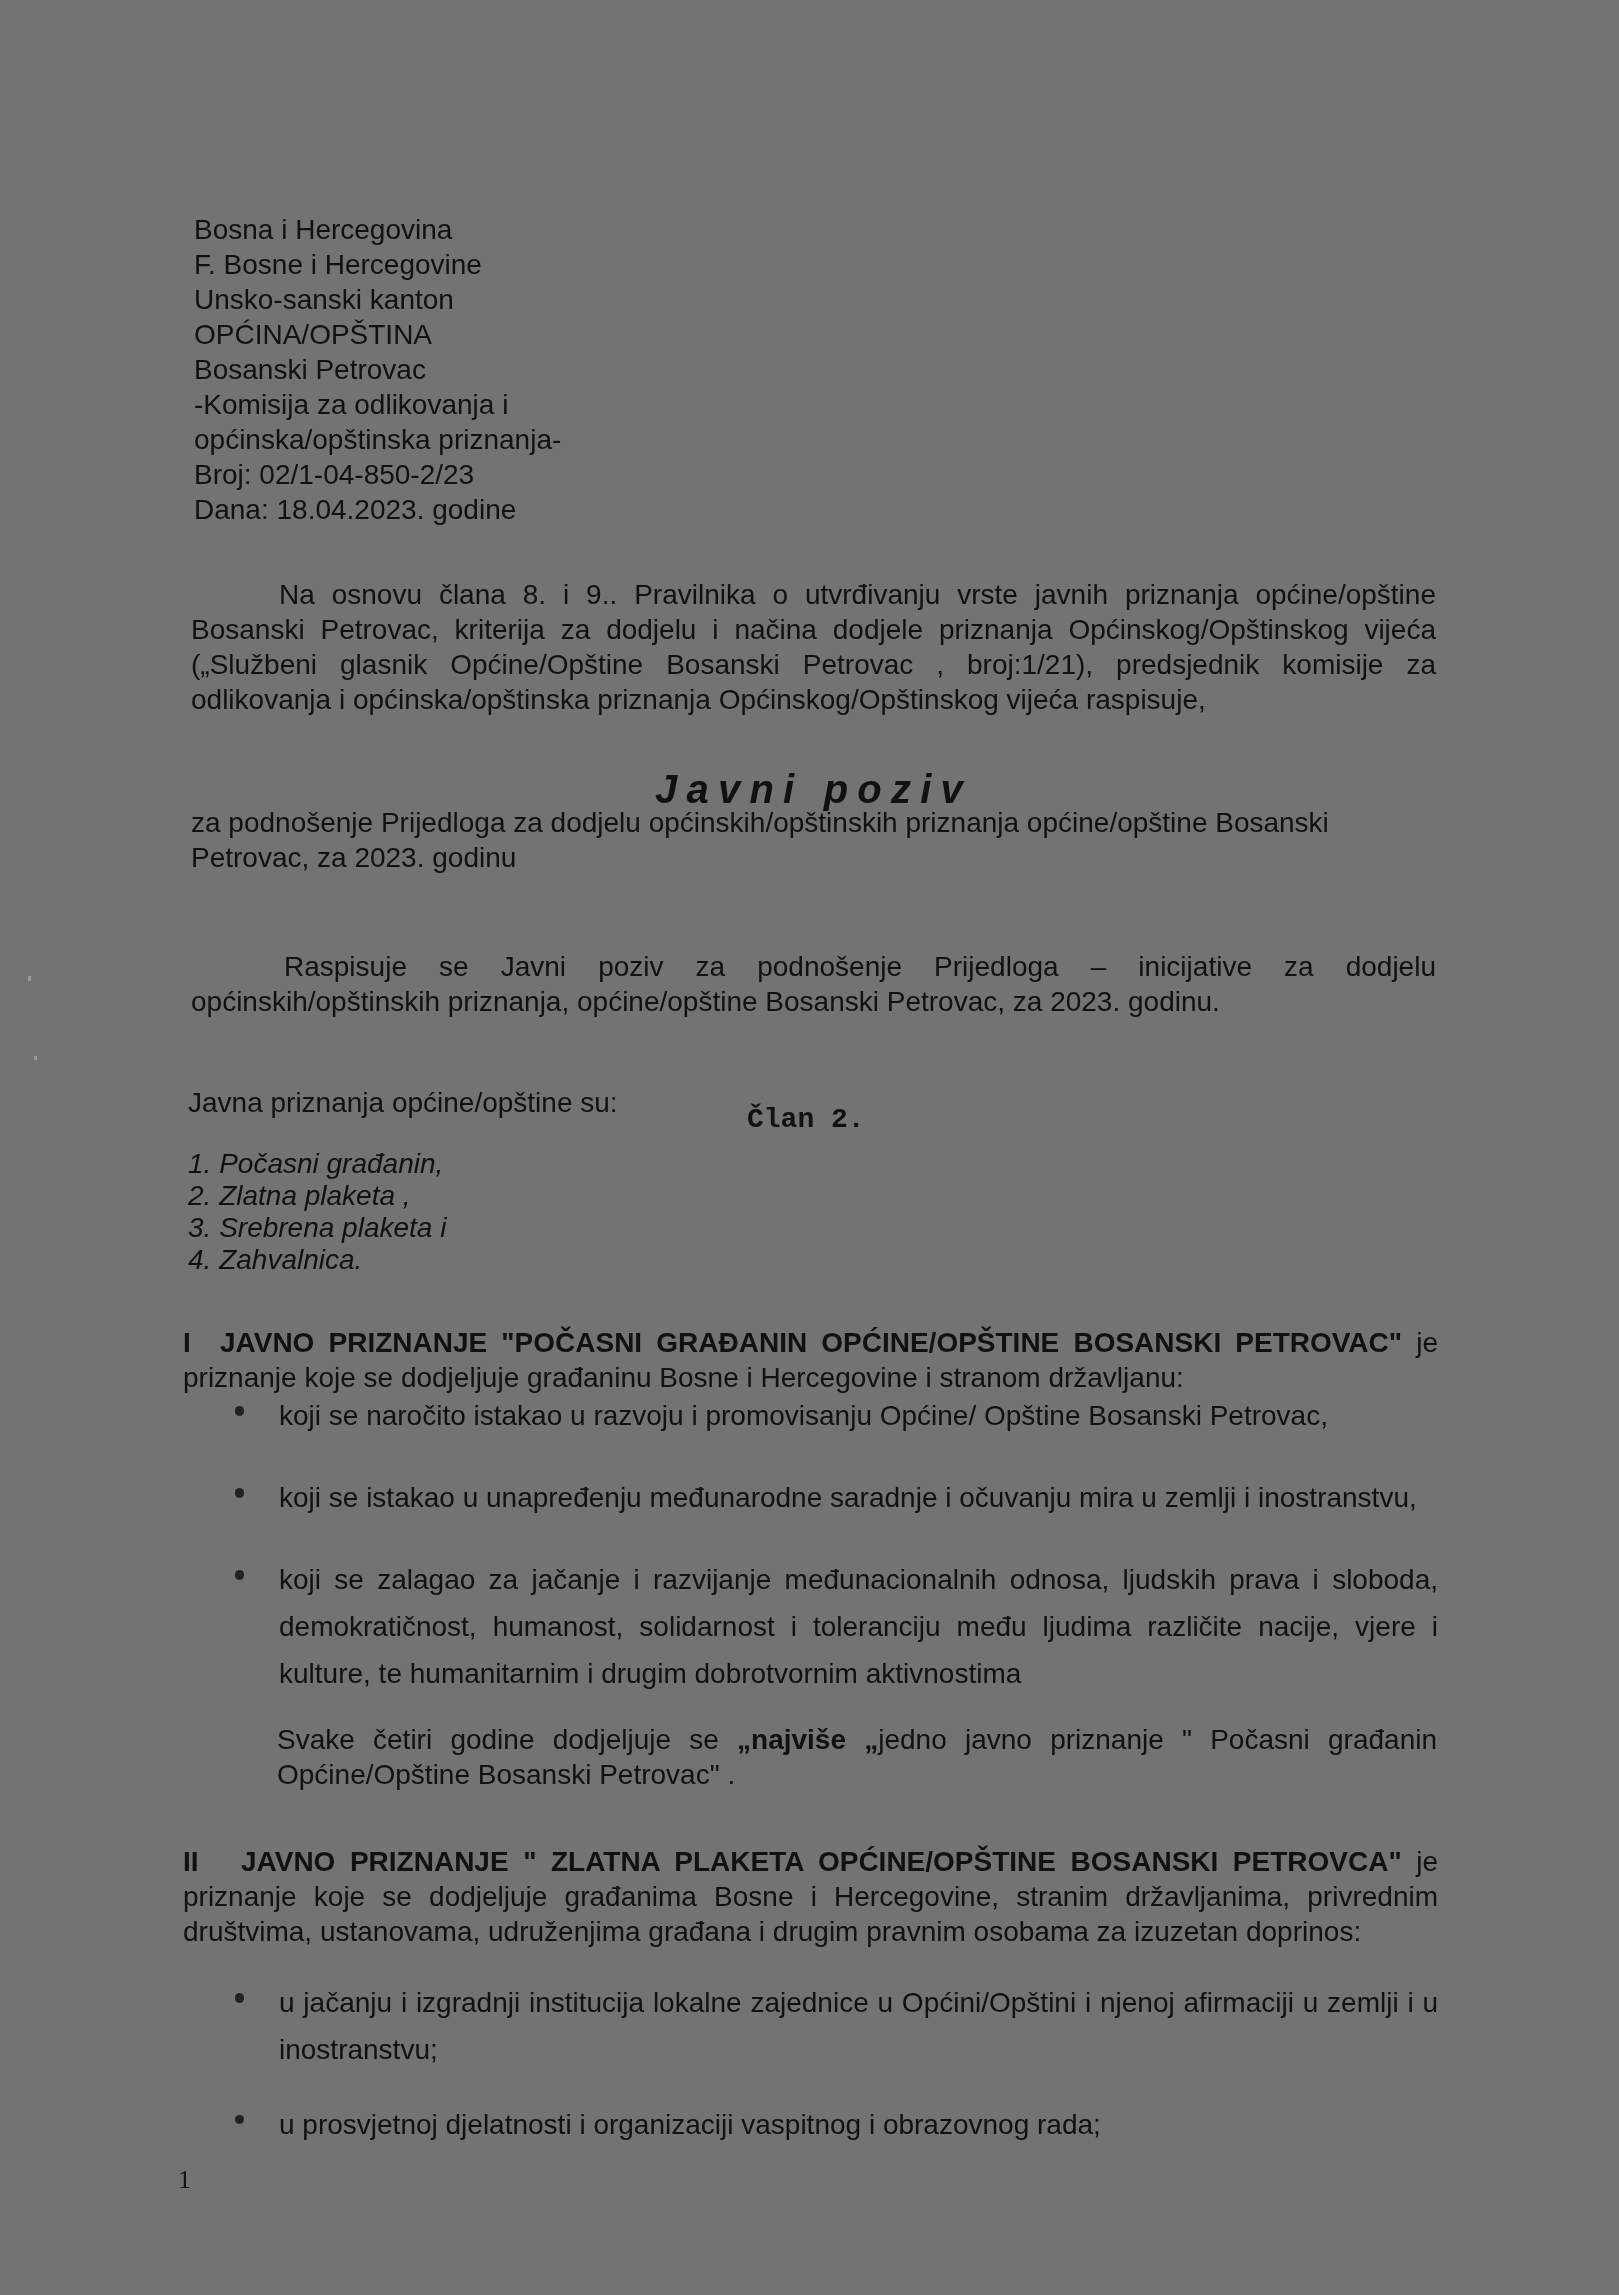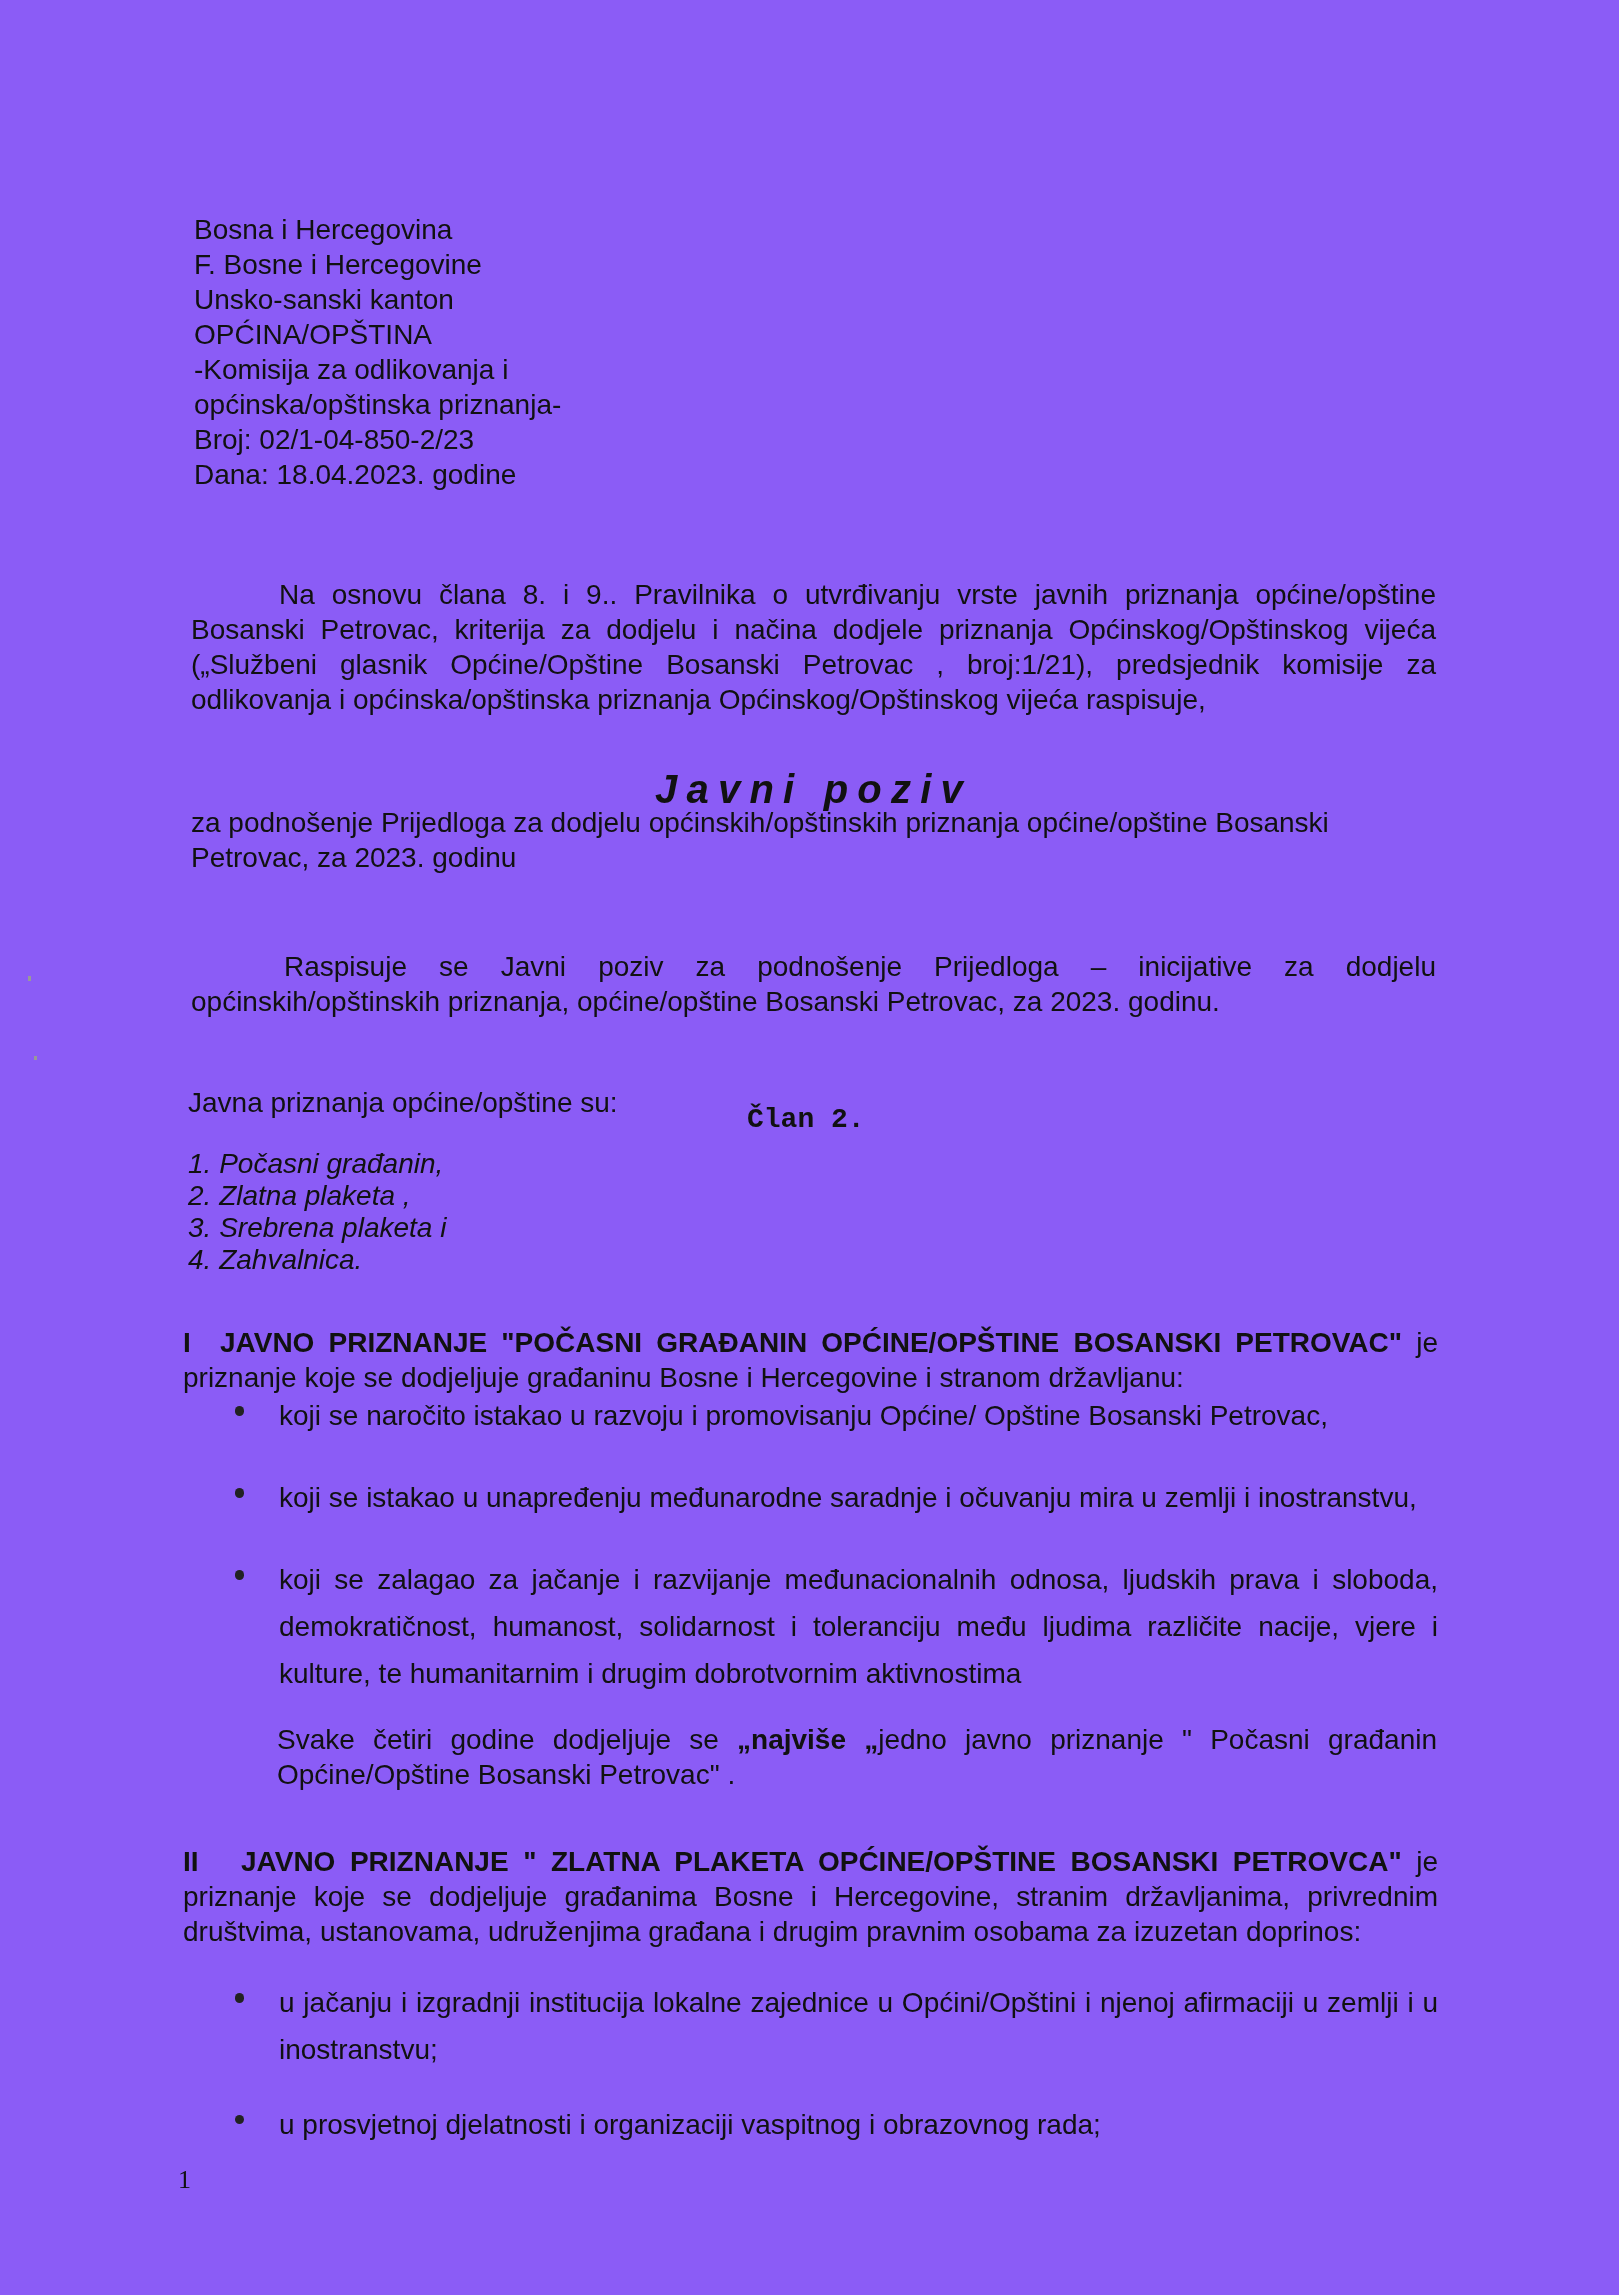--- a/index.html
+++ b/index.html
@@ -1,17 +1,17 @@
 <!DOCTYPE html>
 <html style="font-size:10.5px"><head>
   <meta charset="utf-8">
   <style>
     html, body { margin: 0; padding: 0; background: #ffffff; }
     body { width: 1619px; height: 2295px; position: relative; overflow: hidden; color: #111; }
-    .page { position: absolute; left: 0; top: 0; width: 1619px; height: 2295px; background: #8b5cf6; font-family: "Liberation Sans", sans-serif; font-size: 28px; line-height: 35px; }
+    .page { position: absolute; left: 0; top: 0; width: 1619px; height: 2295px; background: #737373; font-family: "Liberation Sans", sans-serif; font-size: 28px; line-height: 35px; }
     .abs { position: absolute; }
     .header { left: 194px; top: 212px; width: 590px; line-height: 35px; }
     .header div { white-space: nowrap; }
     .just { text-align: justify; text-align-last: left; }
     .intro { left: 191px; top: 577px; width: 1245px; }
     .intro p { margin: 0; text-indent: 88px; }
     .title { left: 191px; top: 772px; width: 1245px; text-align: center; font-style: italic; font-weight: bold; letter-spacing: 9.2px; font-size: 40px; }
     .subtitle { left: 191px; top: 805px; width: 1245px; text-align: left; }
     .clan1 { left: 191px; top: 913px; width: 1245px; text-align: center; }
     .clan1-text { left: 191px; top: 949px; width: 1245px; }
@@ -35,20 +35,21 @@
 </head>
 <body>
 
 <div class="page">
 
   <div class="abs header">
     <div>Bosna i Hercegovina</div>
     <div>F. Bosne i Hercegovine</div>
     <div>Unsko-sanski kanton</div>
     <div>OPĆINA/OPŠTINA</div>
+    <div>Bosanski Petrovac</div>
     <div>-Komisija za odlikovanja i</div>
     <div>općinska/opštinska priznanja-</div>
     <div>Broj: 02/1-04-850-2/23</div>
     <div>Dana: 18.04.2023. godine</div>
   </div>
 
   <div class="abs intro just">
     <p>Na osnovu člana 8. i 9.. Pravilnika o utvrđivanju vrste javnih priznanja općine/opštine Bosanski Petrovac, kriterija za dodjelu i načina dodjele priznanja Općinskog/Opštinskog vijeća („Službeni glasnik Općine/Opštine Bosanski Petrovac , broj:1/21), predsjednik komisije za odlikovanja i općinska/opštinska priznanja Općinskog/Opštinskog vijeća raspisuje,</p>
   </div>
 

